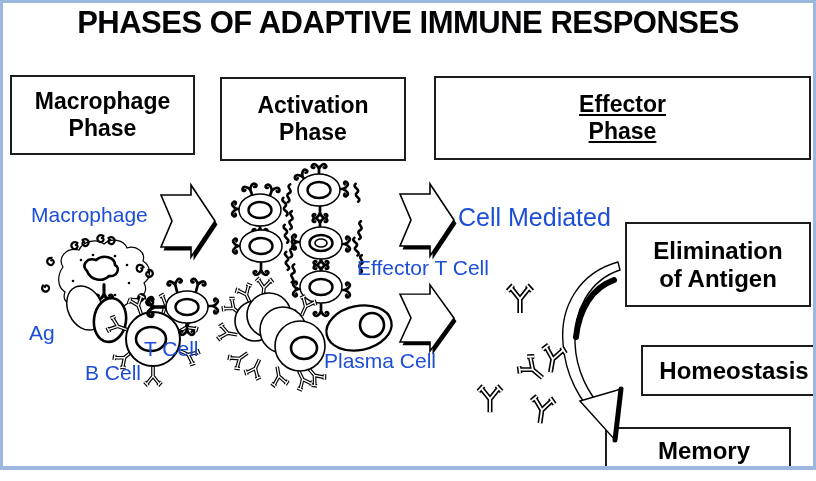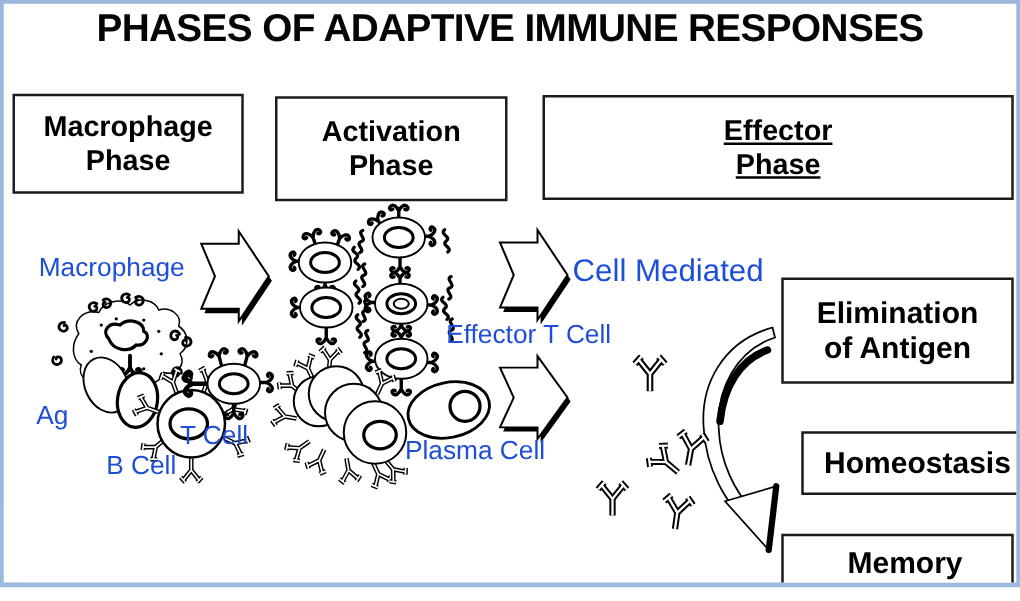--- a/index.html
+++ b/index.html
@@ -16,21 +16,21 @@
   .pbox{
     position:absolute; box-sizing:border-box; border:2px solid #1c1c1c; background:#fff;
     display:flex; flex-direction:column; align-items:center; justify-content:center;
     font-weight:bold; color:#000; text-align:center; line-height:1.16; z-index:1;
   }
   .pbox.recognition{left:7px;  top:72px;  width:185px; height:80px; font-size:23px;}
   .pbox.activation {left:217px; top:74px;  width:186px; height:84px; font-size:23px;}
   .pbox.effector   {left:431px; top:73px;  width:377px; height:84px; font-size:23px;text-decoration:underline;}
   .pbox.elimination{left:622px; top:219px; width:186px; height:85px; font-size:24px;}
   .pbox.homeostasis{left:638px; top:342px; width:186px; height:51px; font-size:24px;}
-  .pbox.memory     {left:622px; top:424px; width:186px; height:48px; font-size:24px;padding-left:12px;}
+  .pbox.memory     {left:602px; top:424px; width:186px; height:48px; font-size:24px;padding-left:12px;}
   .lbl{position:absolute; color:#1d4ed8; font-size:21px; line-height:1.05;
        white-space:nowrap; z-index:3;}
   .lbl.big{font-size:25px;}
   .lbl.macrophage{left:28px;  top:201px;}
   .lbl.ag        {left:26px;  top:319px;}
   .lbl.bcell     {left:82px;  top:359px;}
   .lbl.tcell     {left:141px; top:335px;}
   .lbl.effectort {left:354px; top:254px;}
   .lbl.plasma    {left:321px; top:347px;}
   .lbl.cellmed   {left:455px; top:201px;}

